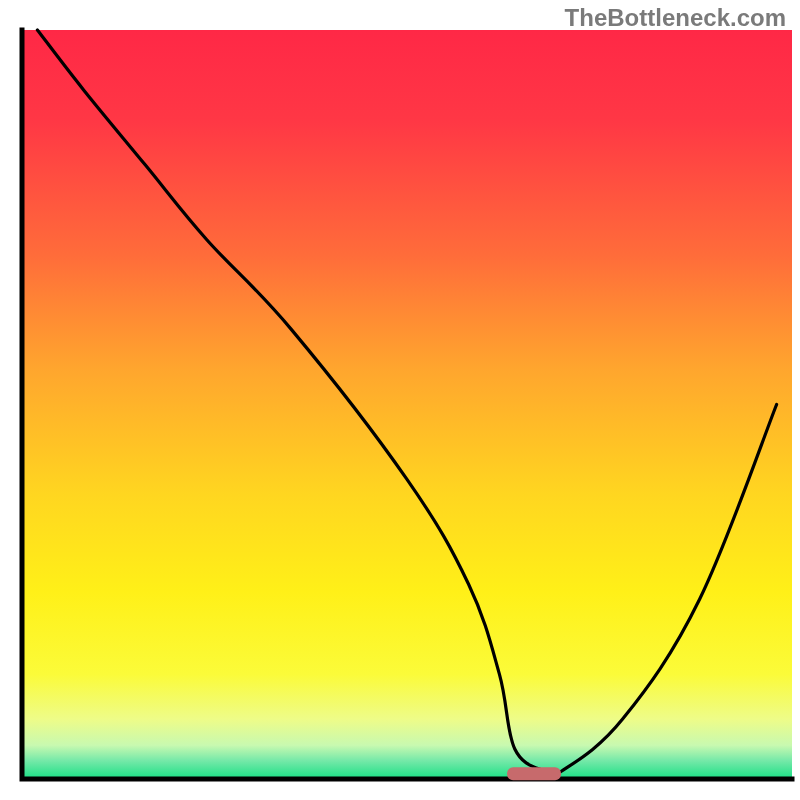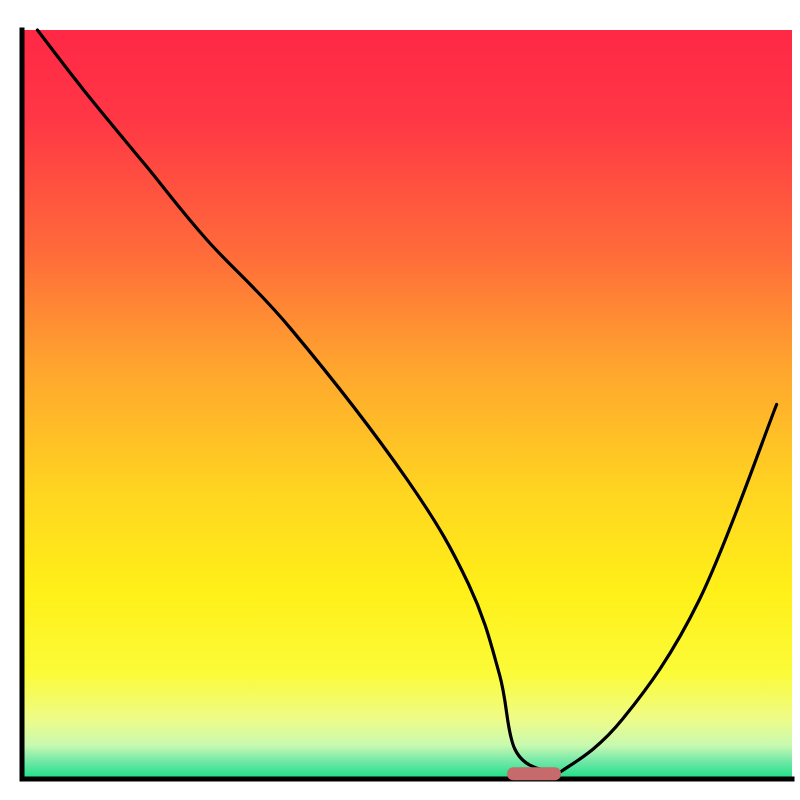--- a/index.html
+++ b/index.html
@@ -30,20 +30,21 @@
     left: 0;
     top: 0;
     width: 800px;
     height: 800px;
   }
 </style>
 </head>
 <body>
 
 <div class="container">
+  <div class="watermark">TheBottleneck.com</div>
 
   <svg class="plot" viewBox="0 0 800 800">
     <defs>
       <linearGradient id="bg-grad" x1="0" y1="0" x2="0" y2="1">
           <stop offset="0%" stop-color="#ff2846"></stop>
           <stop offset="12%" stop-color="#ff3745"></stop>
           <stop offset="30%" stop-color="#ff6c3a"></stop>
           <stop offset="45%" stop-color="#ffa52e"></stop>
           <stop offset="62%" stop-color="#ffd620"></stop>
           <stop offset="75%" stop-color="#fff018"></stop>

